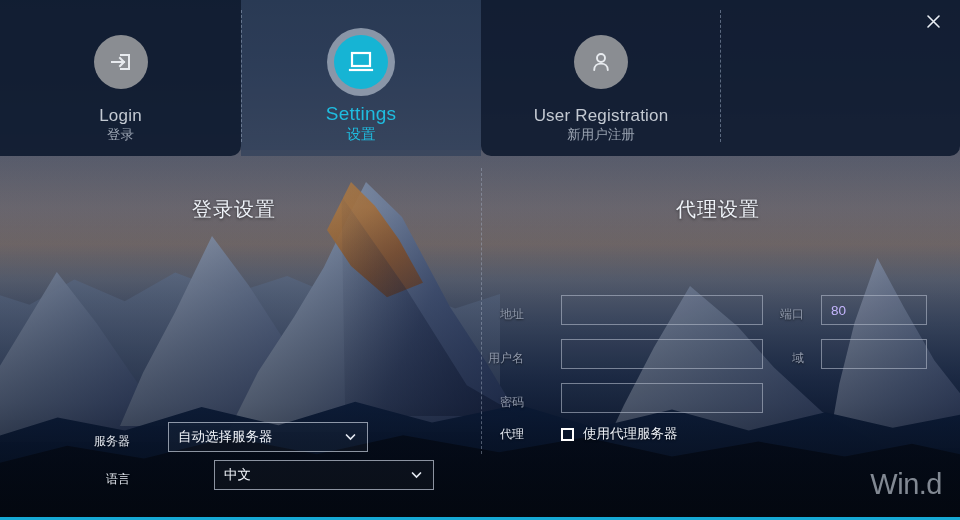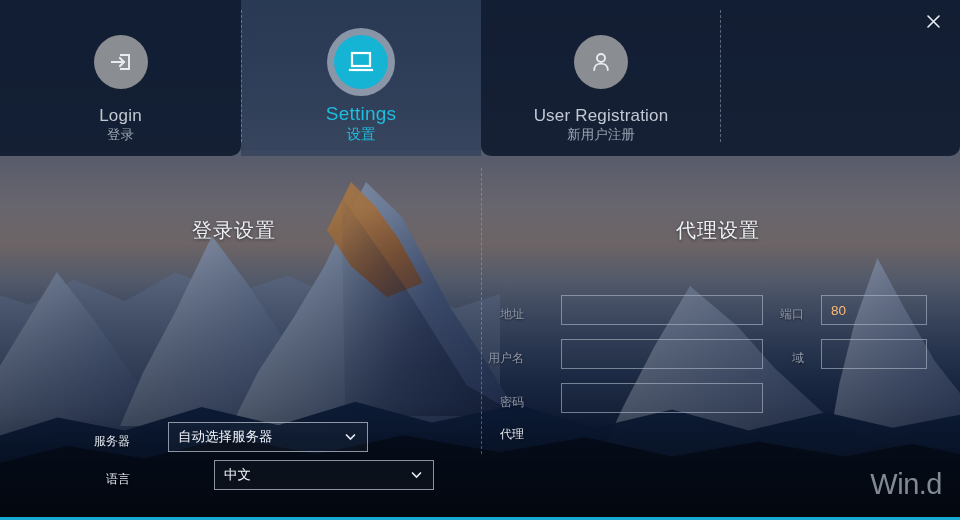--- a/index.html
+++ b/index.html
@@ -165,42 +165,42 @@
 
   
   .content { position:absolute; left:0; top:156px; width:960px; height:364px; z-index:5; }
   .col-divider {
     position:absolute; left:481px; top:12px; height:286px;
     border-left:1px dashed rgba(165,175,195,.45);
   }
 
   .panel-title {
     position:absolute; font-size:20px; color:#eef2f8; font-weight:400;
-    letter-spacing:1px; text-shadow:0 1px 3px rgba(0,0,0,.55);margin-top:21px;
+    letter-spacing:1px; text-shadow:0 1px 3px rgba(0,0,0,.55);
   }
   #title-login { left:192px; top:40px; }
   #title-proxy { left:676px; top:40px; }
 
   .field-label {
     position:absolute; font-size:12px; color:#e4e9f1; text-align:right;
     text-shadow:0 1px 2px rgba(0,0,0,.6);
   }
   .field-label.dim { color:#9099ab; }
 
   .select-box, .text-box {
     position:absolute;
     background:rgba(255,255,255,.03);
     border:1px solid rgba(190,198,212,.72);
     color:#f2f5fa; font-size:13.5px;
     display:flex; align-items:center; padding-left:9px;
     cursor:pointer;
   }
   .text-box { background:rgba(255,255,255,.02); cursor:text; }
   .text-box.dim { border-color:rgba(175,183,198,.62); }
-  .ph { color:#fdba74; }
+  .ph { color:#c4b5fd; }
   .chev {
     position:absolute; right:10px; top:50%; transform:translateY(-50%);
     width:13px; height:13px; pointer-events:none;
   }
 
   .checkbox-row { position:absolute; left:561px; top:269px; display:flex; align-items:center; gap:9px; cursor:pointer; }
   .checkbox {
     width:13px; height:13px; border:2px solid #ffffff; background:transparent; flex:none;
   }
   .checkbox-label { font-size:13.5px; color:#eef2f8; text-shadow:0 1px 2px rgba(0,0,0,.6); }
@@ -300,20 +300,24 @@
     <div class="select-box" style="left:168px; top:304px; width:220px; height:30px;margin-left:46px;">
       <span>中文</span>
       <svg class="chev" viewBox="0 0 13 13" fill="none" stroke="#e3e8f0" stroke-width="1.7" stroke-linecap="round">
         <path d="M2.5 4.5 L6.5 8.5 L10.5 4.5"></path>
       </svg>
     </div>
 
     <div class="panel-title" id="title-proxy">代理设置</div>
 
     <div class="field-label" style="left:484px; top:270px; width:40px;">代理</div>
+    <div class="checkbox-row">
+      <span class="checkbox"></span>
+      <span class="checkbox-label">使用代理服务器</span>
+    </div>
 
     <div class="field-label dim" style="left:480px; top:150px; width:44px;">地址</div>
     <div class="text-box dim" style="left:561px; top:139px; width:202px; height:30px;">
       <span class="ph"></span>
     </div>
 
     <div class="field-label dim" style="left:766px; top:150px; width:38px;">端口</div>
     <div class="text-box dim" style="left:821px; top:139px; width:106px; height:30px;">
       <span class="ph">80</span>
     </div>

